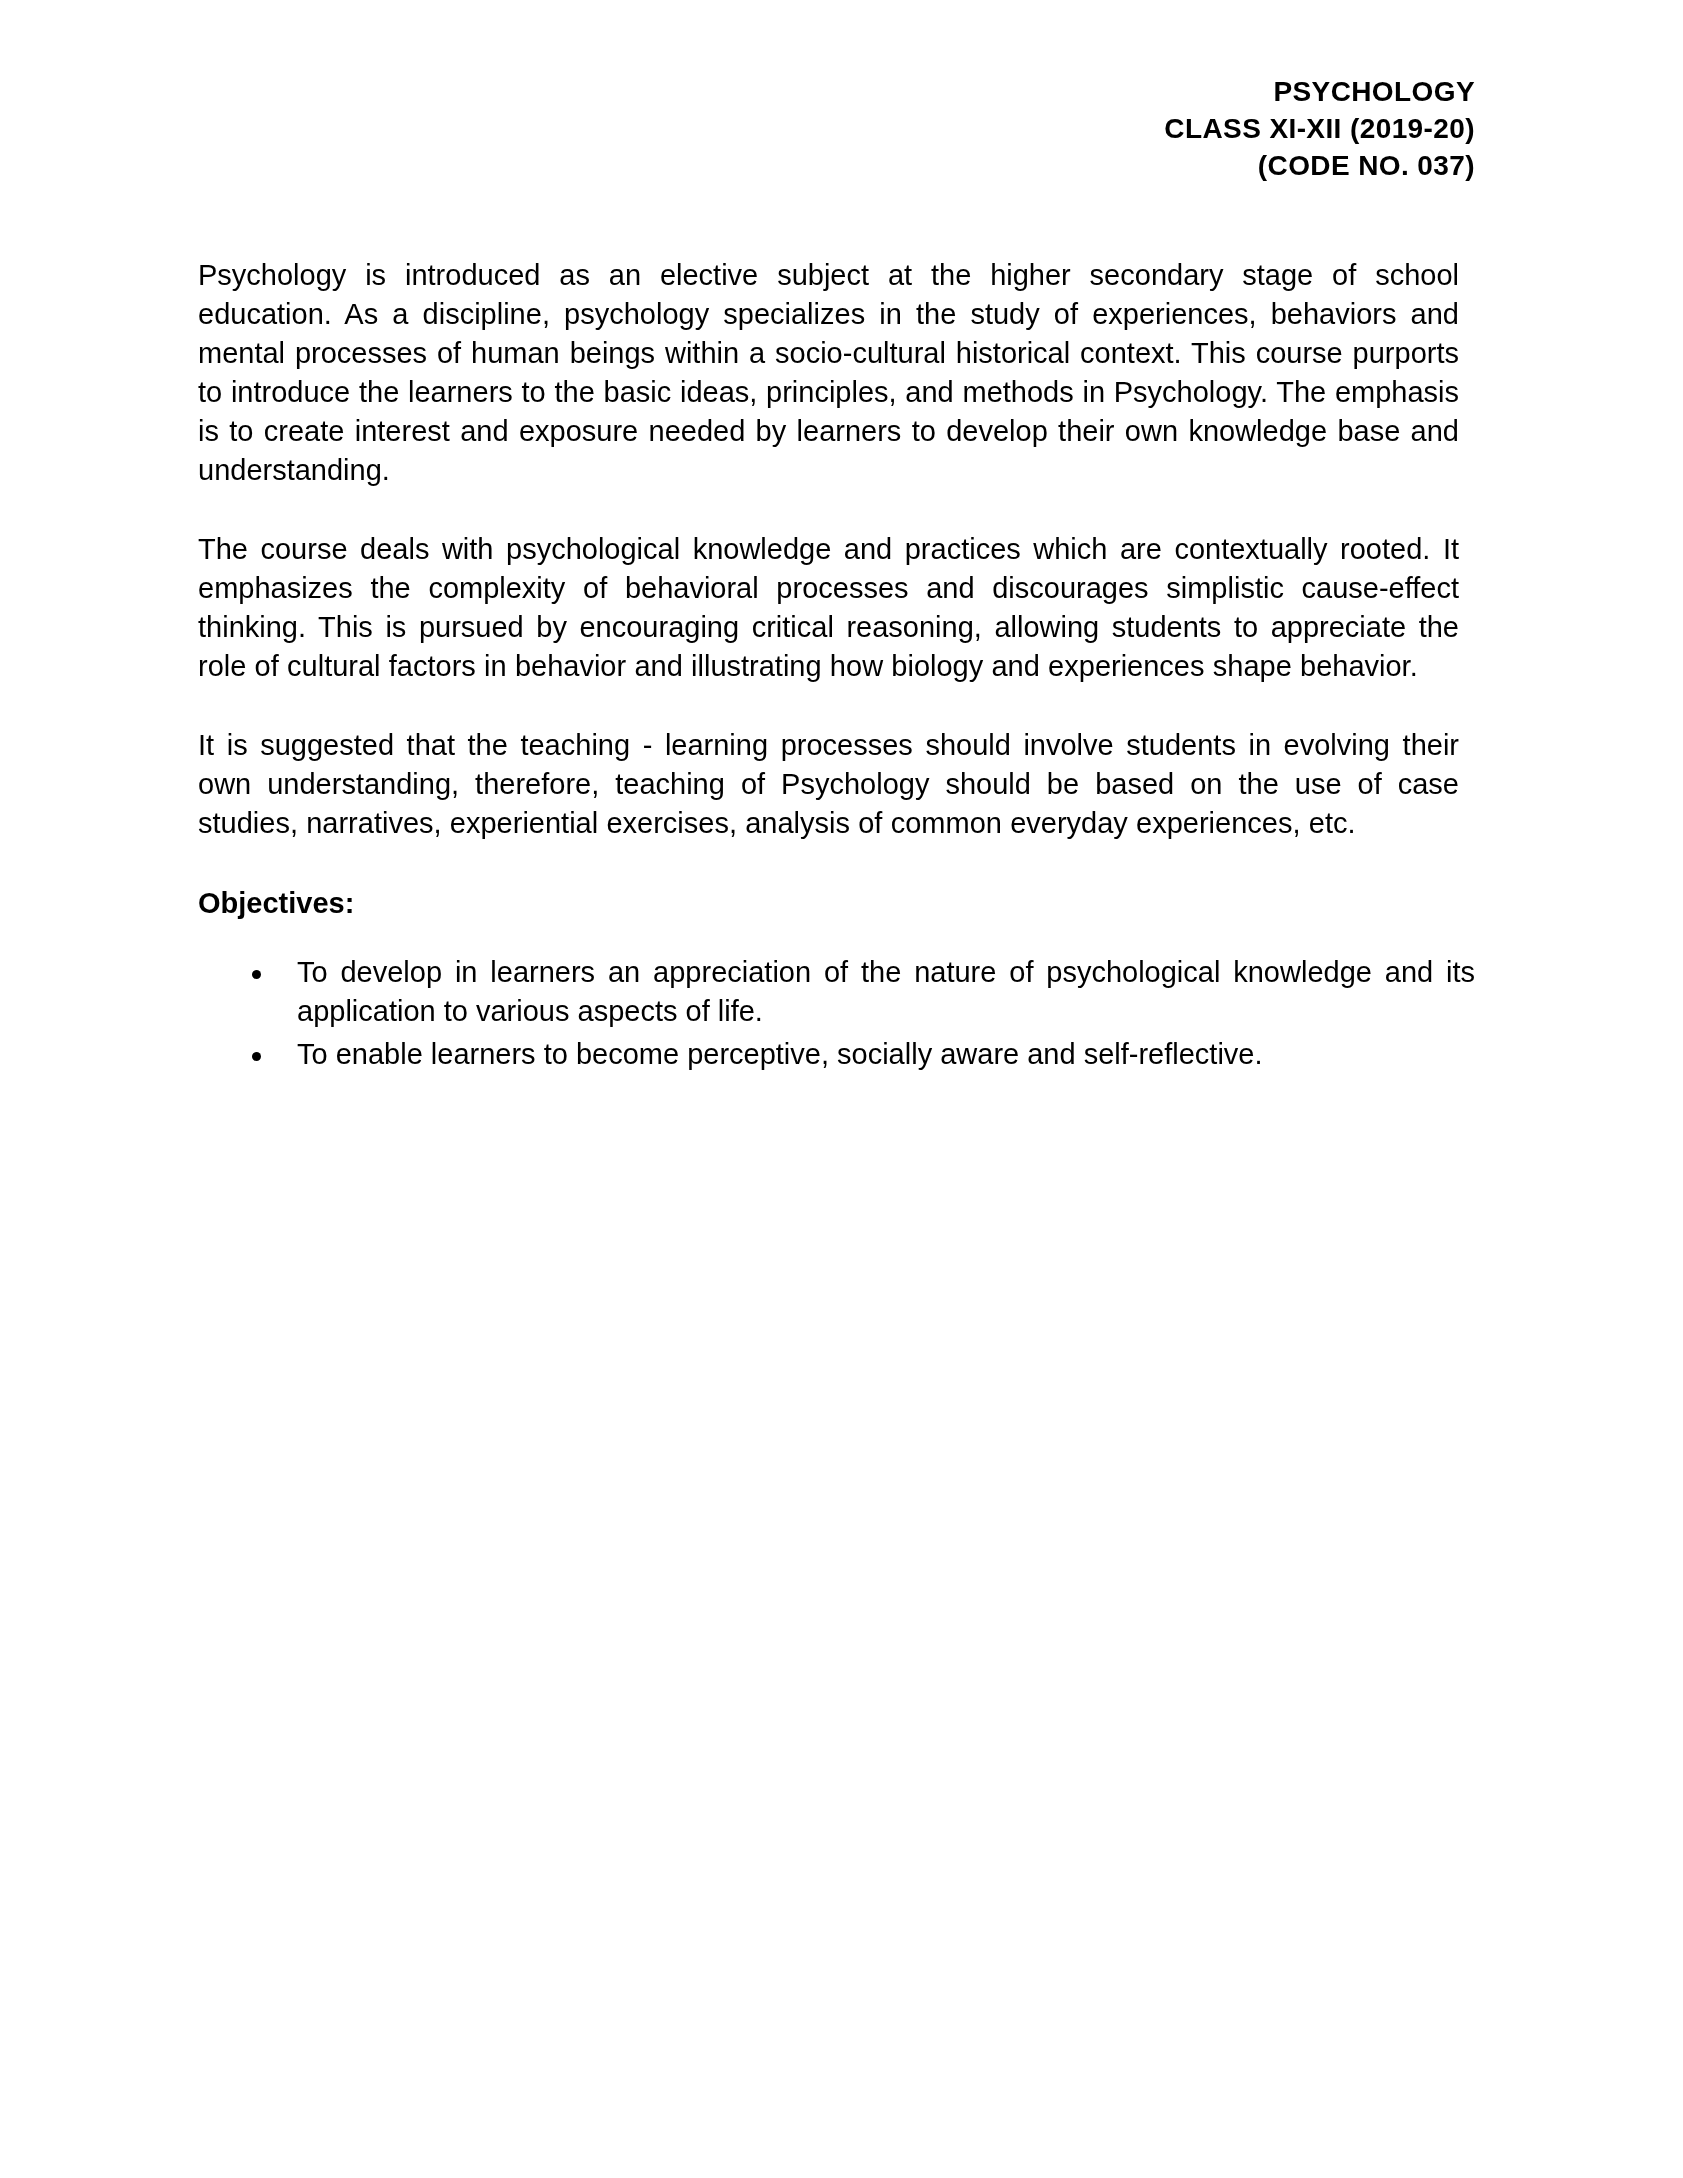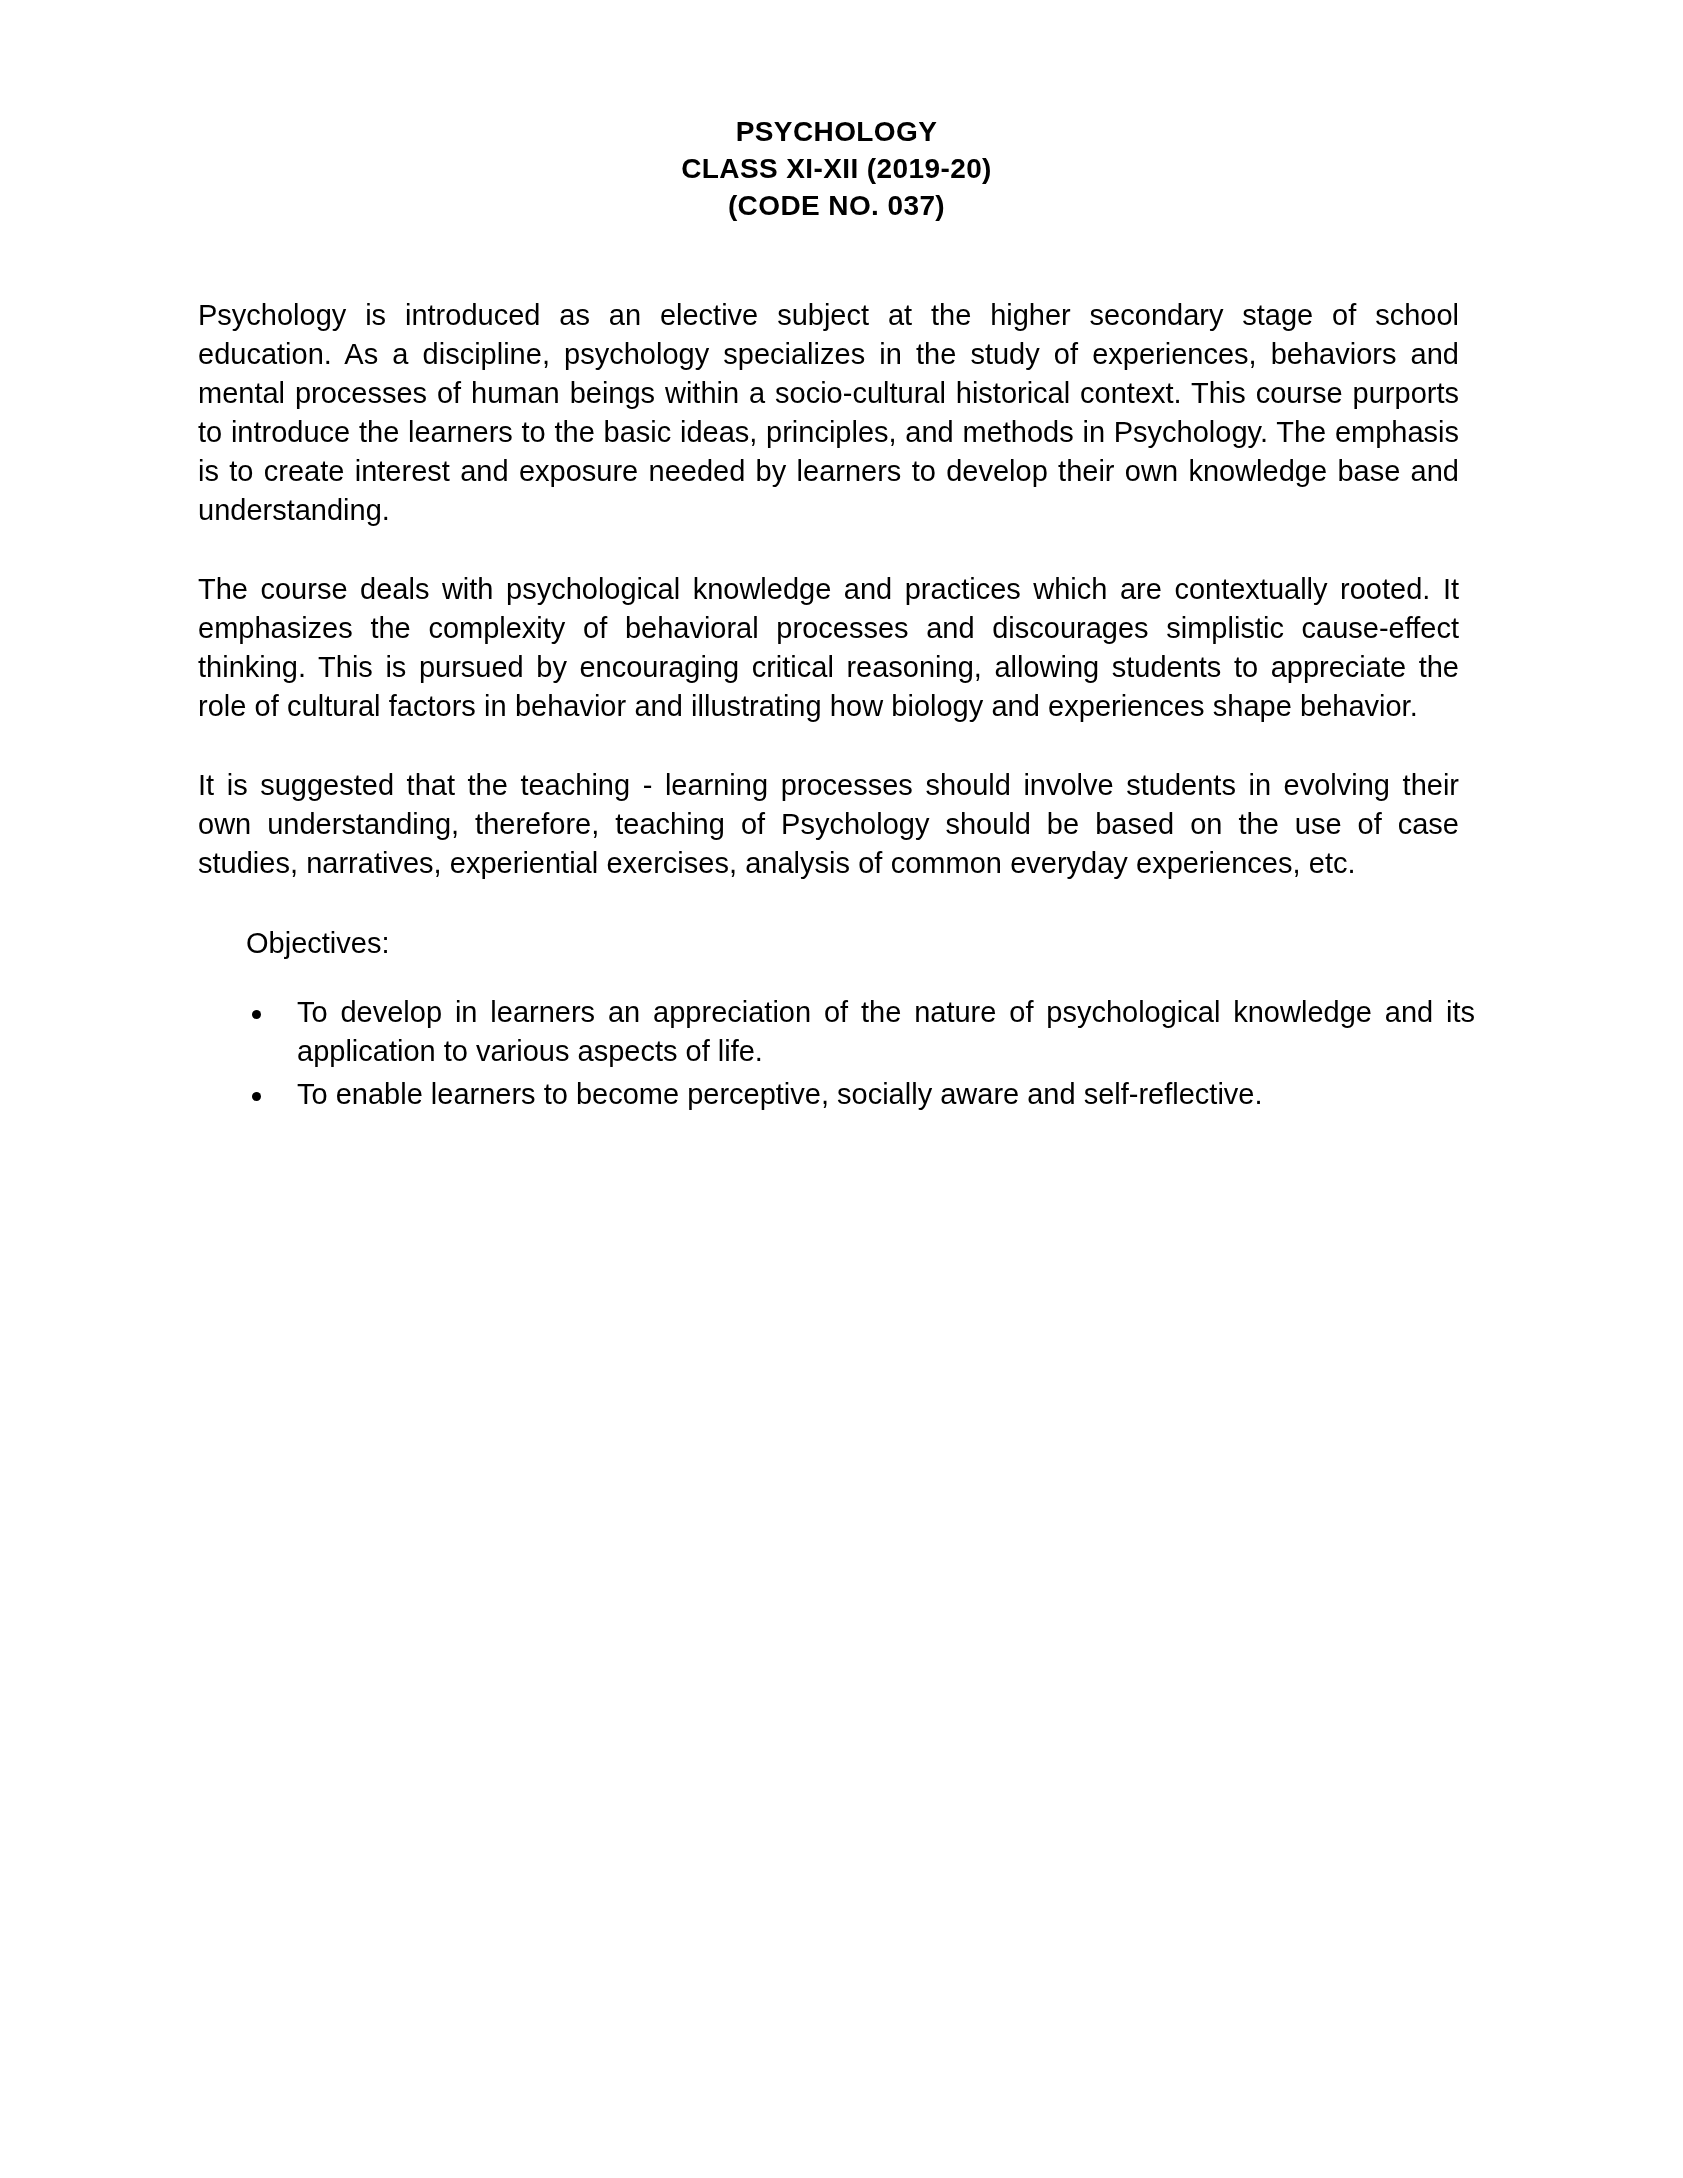--- a/index.html
+++ b/index.html
@@ -25,22 +25,22 @@
 
   .content {
     position: absolute;
     left: 198px;
     top: 0;
     width: 1277px;
   }
 
   
   .doc-header {
-    text-align: center;
-    padding-top: 114px;
+    text-align: right;
+    padding-top: 74px;
     line-height: 1.32;
   }
   .doc-header .hline {
     font-weight: bold;
     font-size: 28px;
     letter-spacing: 0.4px;
     white-space: nowrap;
   }
 
   
@@ -56,23 +56,22 @@
     word-spacing: 0.2px;
   }
   p.para:last-child {
     margin-bottom: 0;
   }
 
   
   .objectives-heading {
     margin-top: 42px;
     font-size: 29px;
-    font-weight: normal;
+    font-weight: bold;
     line-height: 1.3;
-    margin-left: 48px;
   }
 
   ul.objectives-list {
     margin: 30px 0 0 0;
     padding: 0;
     list-style: none;
   }
   ul.objectives-list > li {
     position: relative;
     margin: 0 0 4px 0;

